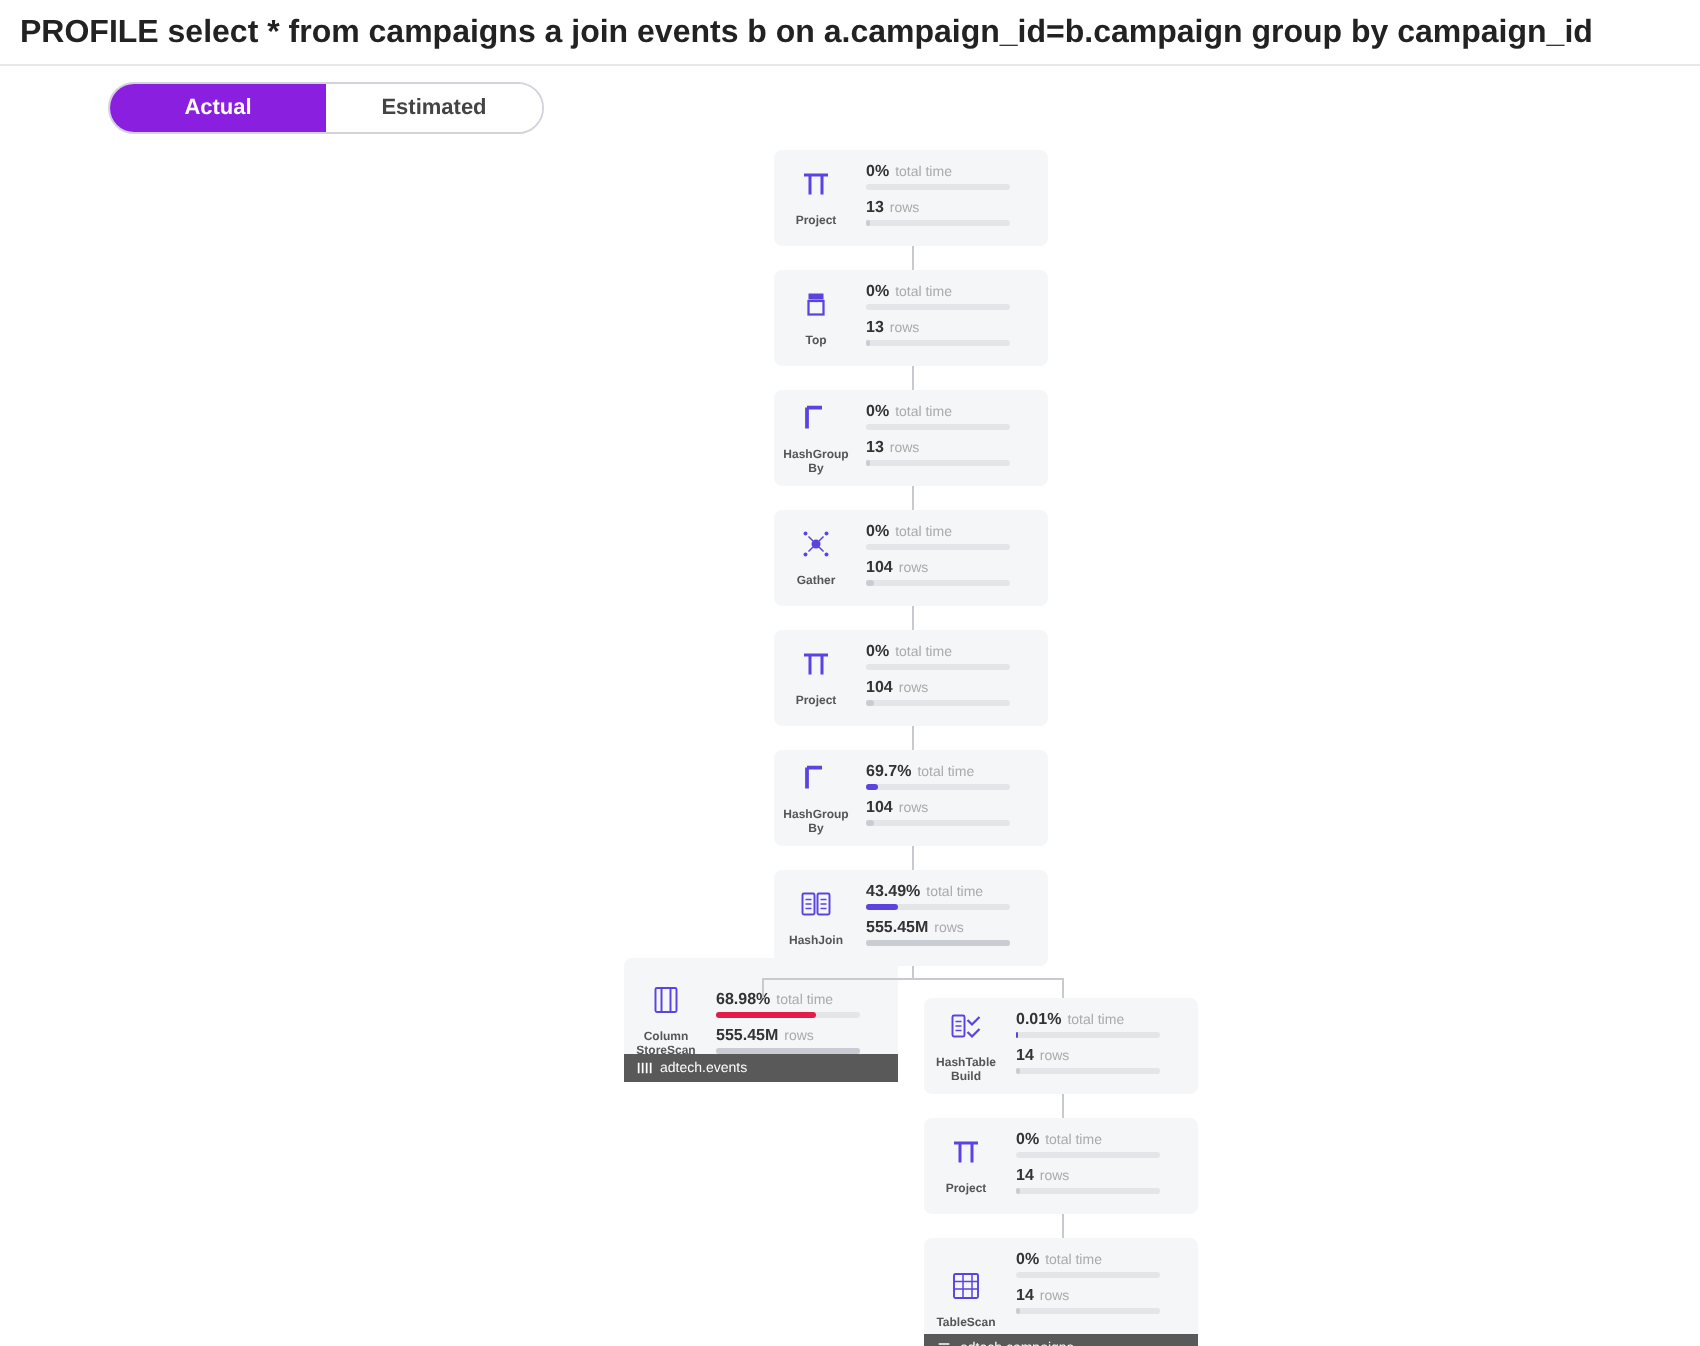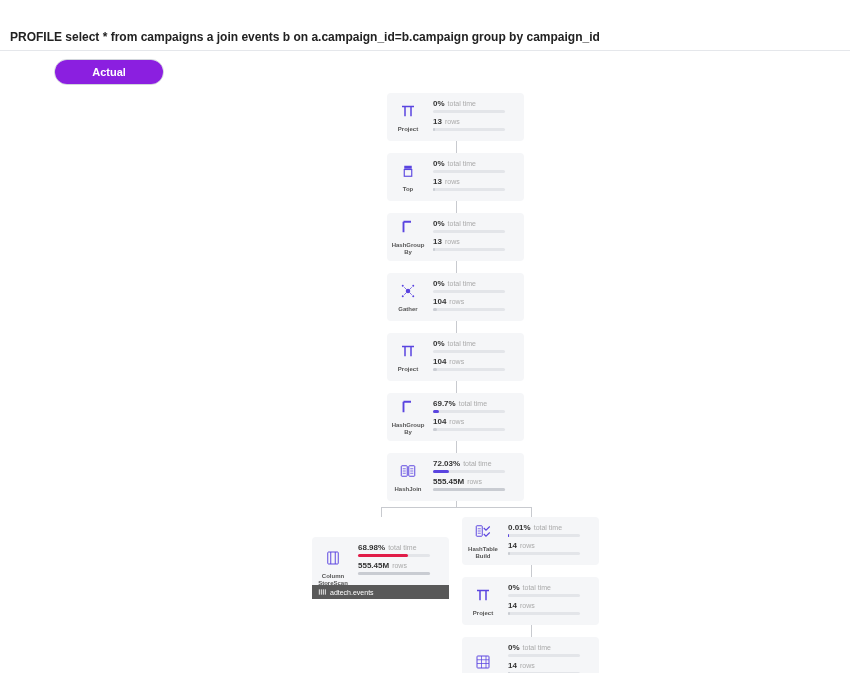--- a/index.html
+++ b/index.html
@@ -1,18 +1,18 @@
 <!DOCTYPE html>
 <html><head>
 <meta charset="utf-8">
 <style>
   * { box-sizing: border-box; margin: 0; padding: 0; }
   body { font-family: -apple-system, BlinkMacSystemFont, "Segoe UI", Helvetica, Arial, sans-serif; background: #fff; color: #333; width: 850px; }
   .header { padding: 8px 10px 6px; border-bottom: 1px solid #e5e7eb; }
-  .header-title { font-size: 12px; font-weight: 700; color: #222; margin-top: 22px; }
+  .header-title { font-size: 16px; font-weight: 700; color: #222; }
   .controls { padding: 8px 10px; margin-left: 44px; }
   .segmented { display: inline-flex; border: 1px solid #d1d5db; border-radius: 18px; overflow: hidden; }
   .seg-btn { width: 108px; text-align: center; padding: 6px 0; font-size: 11px; font-weight: 600; background: #fff; color: #444; cursor: pointer; }
   .seg-btn.active { background: #8b1fe0; color: #fff; }
   .canvas { position: relative; width: 850px; height: 600px; }
   .node { position: absolute; background: #f5f6f8; border-radius: 4px; display: flex; box-shadow: 0 0 0 0; }
   .node-left { width: 42px; display: flex; flex-direction: column; align-items: center; justify-content: center; padding: 4px 0; }
   .op-label { font-size: 6px; font-weight: 600; color: #555; text-align: center; line-height: 1.1; margin-top: 2px; }
   .node-right { flex: 1; padding: 6px 8px 4px 4px; }
   .pct-row { display: flex; align-items: baseline; gap: 3px; }
@@ -33,20 +33,21 @@
 </head>
 <body>
 
 <div class="header">
   <div class="header-title">PROFILE select * from campaigns a join events b on a.campaign_id=b.campaign group by campaign_id</div>
 </div>
 
 <div class="controls">
   <div class="segmented">
     <div class="seg-btn active">Actual</div>
+    <div class="seg-btn">Estimated</div>
   </div>
 </div>
 
 <div class="canvas" id="canvas">
     <div class="node" style="left: 387px; top: 0px; width: 137px; height: 48px;">
     <div class="node-left">
       <span><svg class="icon-svg" viewBox="0 0 24 24">
             <path d="M4 6 H20 M8 6 V19 M16 6 V19" stroke="#5a44e0" stroke-width="2" fill="none"></path>
           </svg></span>
       <div class="op-label">Project</div>
@@ -204,37 +205,37 @@
     <div class="node-left">
       <span><svg class="icon-svg" viewBox="0 0 24 24">
             <rect x="3" y="5" width="8" height="14" rx="1" fill="none" stroke="#5a44e0" stroke-width="1.3"></rect>
             <rect x="13" y="5" width="8" height="14" rx="1" fill="none" stroke="#5a44e0" stroke-width="1.3"></rect>
             <path d="M5 9h4M5 12h4M5 15h4M15 9h4M15 12h4M15 15h4" stroke="#5a44e0" stroke-width="1"></path>
           </svg></span>
       <div class="op-label">HashJoin</div>
     </div>
     <div class="node-right">
       <div class="pct-row">
-        <span class="pct">72.03%</span>
+        <span class="pct">43.49%</span>
         <span class="pct-lbl">total time</span>
       </div>
       <div class="bar">
           <div class="bar-fill" style="width:22%;background:#5a44e0"></div>
         </div>
       <div class="rows-row">
         <span class="rows">555.45M</span>
         <span class="rows-lbl">rows</span>
       </div>
       <div class="bar2">
           <div class="bar2-fill" style="width:100%"></div>
         </div>
     </div>
 
   </div>
-    <div class="node" style="left: 312px; top: 444px; width: 137px; height: 62px;">
+    <div class="node" style="left: 312px; top: 404px; width: 137px; height: 62px; align-items: center;">
     <div class="node-left">
       <span><svg class="icon-svg" viewBox="0 0 24 24">
             <rect x="5" y="4" width="14" height="16" rx="1" fill="none" stroke="#5a44e0" stroke-width="1.3"></rect>
             <path d="M9 4 V20 M15 4 V20" stroke="#5a44e0" stroke-width="1.3"></path>
           </svg></span>
       <div class="op-label">Column<br>StoreScan</div>
     </div>
     <div class="node-right">
       <div class="pct-row">
         <span class="pct">68.98%</span>

